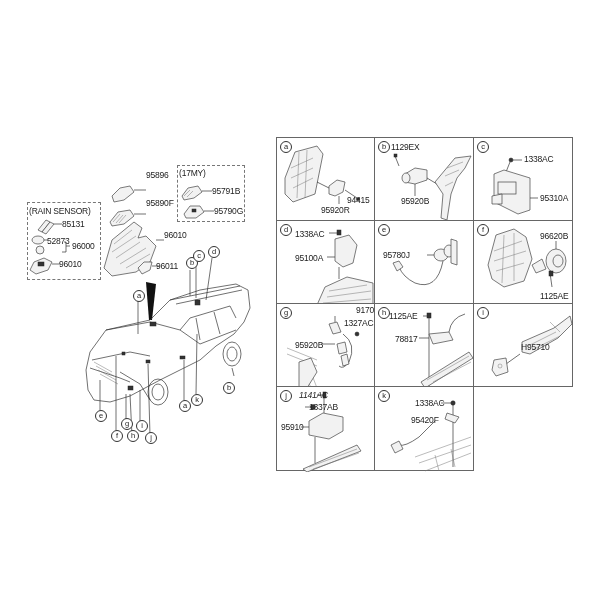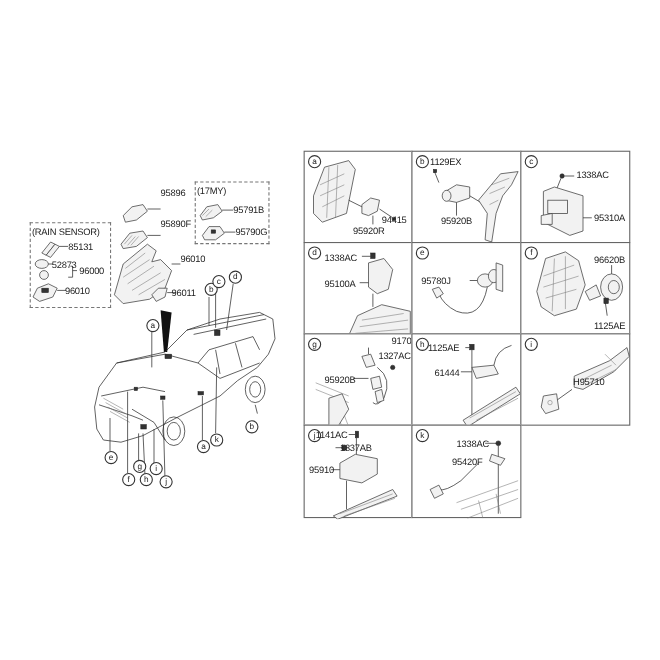--- a/index.html
+++ b/index.html
@@ -253,21 +253,21 @@
       <path class="ln" d="M48,12 L52,12"></path>
       <rect class="dark" x="52" y="9" width="4" height="5"></rect>
       <path class="ln" d="M54,14 L54,84"></path>
       <path class="ln" d="M44,34 L54,34"></path>
       <path class="part" d="M54,30 L74,28 L78,36 L58,40 Z"></path>
       <path class="ln" d="M74,28 Q76,14 90,10"></path>
       <path class="part" d="M46,78 L94,48 L98,54 L50,84 Z"></path>
       <path class="thin" d="M52,76 L94,52 M58,78 L96,58"></path>
     </svg>
     <div class="lbl" style="left:14px;top:7px;">1125AE</div>
-    <div class="lbl" style="left:20px;top:30px;">61444</div>
+    <div class="lbl" style="left:20px;top:30px;">78817</div>
   </div>
 
   <div class="panel" style="left:197px;top:166px;width:100px;height:84px;">
     <div class="circ">i</div>
     <svg width="100" height="84">
       <path class="part" d="M48,38 L80,24 L96,12 L98,20 L84,34 L56,50 L48,48 Z"></path>
       <path class="thin" d="M54,42 L82,28 M58,46 L86,32 M76,18 L86,28"></path>
       <path class="ln" d="M46,50 L32,60"></path>
       <path class="part" d="M20,56 L32,54 L34,68 L22,72 L18,66 Z"></path>
       <circle class="thin" cx="26" cy="62" r="2"></circle>
@@ -281,21 +281,21 @@
       <path class="ln" d="M40,8 L46,8"></path>
       <rect class="dark" x="46" y="5" width="3" height="6"></rect>
       <path class="ln" d="M47,11 L47,26"></path>
       <path class="ln" d="M28,20 L34,20"></path>
       <circle class="dark" cx="36" cy="20" r="2.5"></circle>
       <path class="part" d="M32,34 L46,26 L66,30 L66,44 L52,52 L32,48 Z"></path>
       <path class="ln" d="M24,40 L32,40 M38,50 L38,76"></path>
       <path class="part" d="M26,82 L80,58 L84,64 L30,85 Z"></path>
       <path class="thin" d="M32,80 L80,62 M36,82 L82,66"></path>
     </svg>
-    <div class="lbl" style="left:10px;top:3px;">1141AC</div>
+    <div class="lbl" style="left:22px;top:3px;font-style:italic;">1141AC</div>
     <div class="lbl" style="left:3px;top:15px;margin-left:29px;">1337AB</div>
     <div class="lbl" style="left:4px;top:35px;">95910</div>
   </div>
 
   <div class="panel" style="left:98px;top:249px;width:100px;height:85px;">
     <div class="circ">k</div>
     <svg width="100" height="85">
       <path class="ln" d="M66,16 L76,16"></path>
       <circle class="dark" cx="78" cy="16" r="2.2"></circle>
       <path class="ln" d="M78,18 L78,80"></path>

